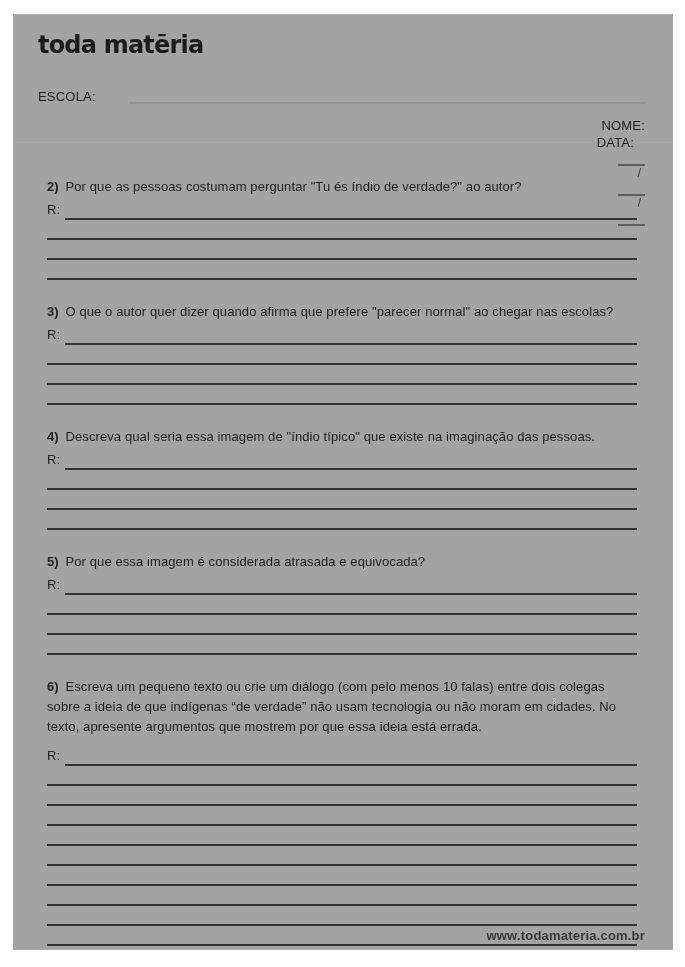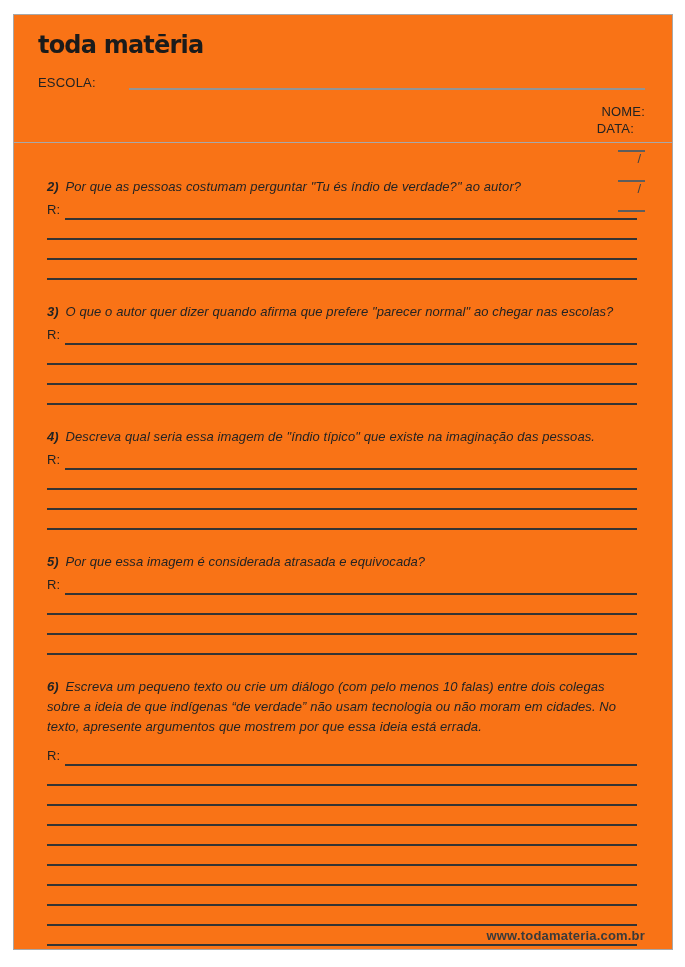--- a/index.html
+++ b/index.html
@@ -11,38 +11,38 @@
   html,body{margin:0;padding:0;background:#ffffff;}
   body{
     width:685px;height:967px;position:relative;
     font-family:"Liberation Sans","DejaVu Sans",sans-serif;
     color:var(--text);
     -webkit-font-smoothing:antialiased;
   }
   .page{
     position:absolute;left:13px;top:14px;right:12px;bottom:17px;
     border:1px solid var(--border);
-    background:#f97316;
+    background:#a3a3a3;
     box-sizing:border-box;
   }
   
   .header{
     height:128px;
     border-bottom:1px solid var(--border);
     box-sizing:border-box;
     padding:0 27px 0 24px;
   }
   .logo{
     padding-top:16px;
     font-family:"DejaVu Sans","Liberation Sans",sans-serif;
     font-size:24px;font-weight:700;letter-spacing:-0.8px;
     color:#1b1b1b;
   }
   .field-row{display:flex;align-items:flex-end;}
-  .row-escola{margin-top:15px;gap:24px;}
+  .row-escola{margin-top:29px;gap:24px;}
   .row-nome{margin-top:14px;flex-direction:column;}
   .label{font-size:13px;color:#232323;letter-spacing:0.2px;white-space:nowrap;}
   .fill-line{
     flex:1;height:14px;
     border-bottom:2px solid var(--line-gray);
     margin-left:9px;
   }
   .row-nome .fill-line{margin-right:17px;}
   .date-label{margin-right:11px;margin-left:13px;}
   .date-blank{
@@ -50,21 +50,20 @@
     border-bottom:2px solid #5d5d5d;
   }
   .slash{font-size:13px;color:#444;margin:0 4px;line-height:14px;}
   
   .content{padding:34px 35px 0 33px;}
   .question-block{margin-bottom:22px;}
   .question-block:last-child{margin-bottom:0;}
   .q-text{
     margin:0;font-size:13px;line-height:20px;color:#232323;
     letter-spacing:0.1px;
-    font-style:italic;
   }
   .q-num{font-weight:700;margin-right:3px;}
   .answer{margin-top:3px;}
   .question-block:last-child .answer{margin-top:9px;}
   .answer-row-first{display:flex;height:20px;}
   .r-label{font-size:13px;line-height:20px;margin-right:5px;white-space:nowrap;}
   .a-line{flex:1;border-bottom:2px solid var(--line-dark);}
   .line-row{height:18px;border-bottom:2px solid var(--line-dark);}
   
   .footer{

